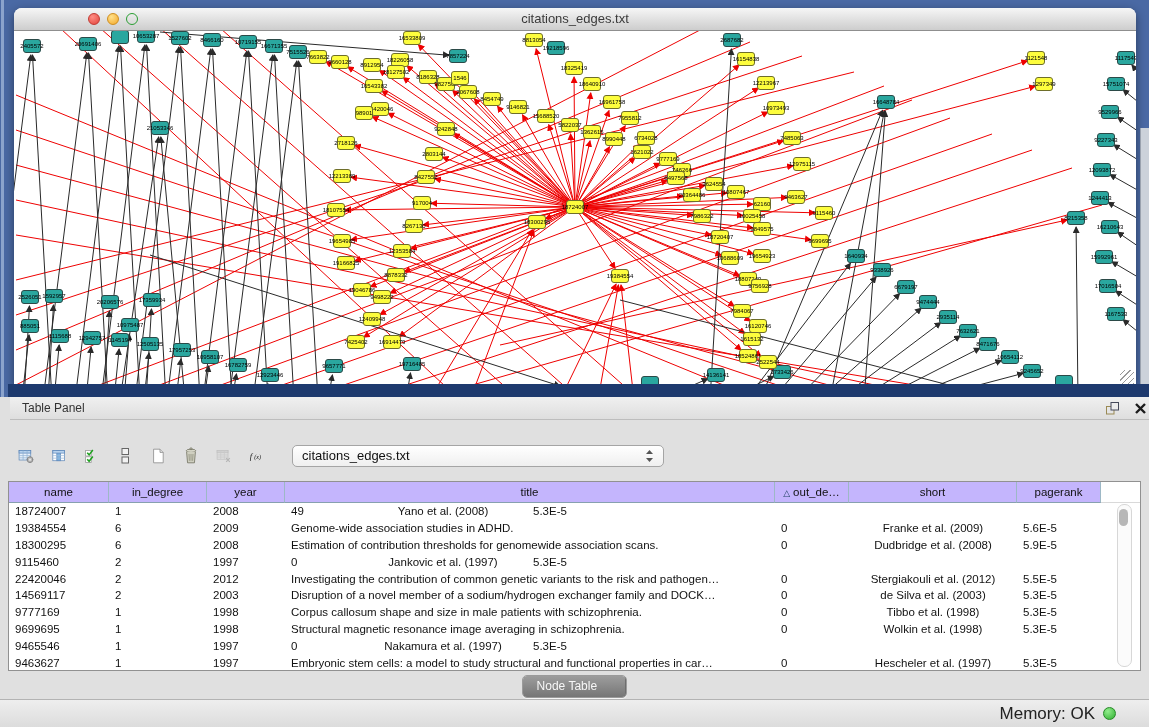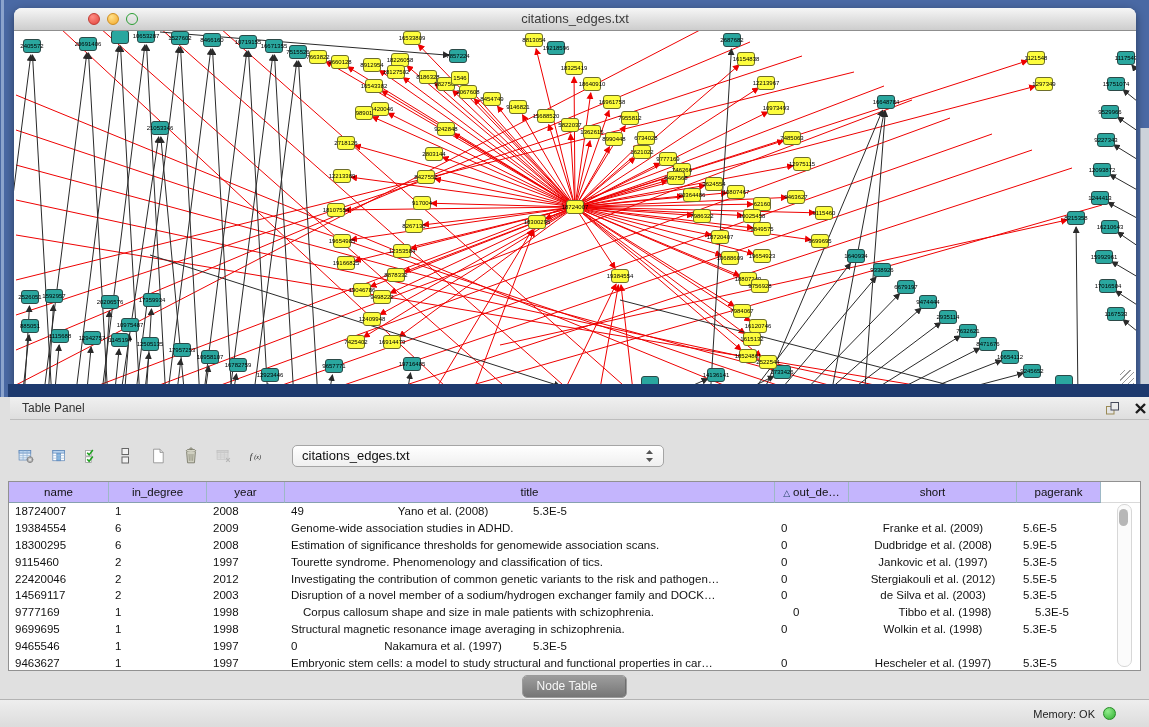--- a/index.html
+++ b/index.html
@@ -63,21 +63,21 @@
            display:flex;align-items:center;justify-content:center;}
   .seg{display:flex;height:21px;border:1px solid #9b9b9b;border-radius:5px;overflow:hidden;
        background:linear-gradient(#fcfcfc,#e9e9e9);box-shadow:0 1px 0 rgba(255,255,255,.7);flex-direction:column;}
   .seg-item{padding:0 14px;font-size:12px;line-height:21px;color:#222;border-right:1px solid #bdbdbd;}
   .seg-item:last-child{border-right:none;}
   .seg-item.active{background:linear-gradient(#9d9d9d,#767676);color:#f7f7f7;border-right-color:#6e6e6e;}
 
   .statusbar{position:absolute;left:0;top:302px;width:100%;height:28px;box-sizing:border-box;
              background:linear-gradient(#eeeeee,#dcdcdc);border-top:1px solid #b3b3b3;
              display:flex;align-items:center;justify-content:flex-end;
-             padding-right:33px;gap:8px;font-size:11px;color:#222;}
+             padding-right:33px;gap:8px;font-size:17px;color:#222;}
   .mem-dot{width:13px;height:13px;border-radius:50%;box-sizing:border-box;
            background:radial-gradient(circle at 35% 30%,#93ee8e,#2fae2f);border:1px solid #268a26;}
 </style>
 </head>
 <body>
 
 <div class="stage">
 
   <div class="desktop">
     <div class="desktop-edge"></div>
@@ -910,30 +910,29 @@
             <div class="td" style="width: 78px;">2009</div>
             <div class="td" style="width: 490px;">Genome-wide association studies in ADHD.</div>
             <div class="td" style="width: 74px;">0</div>
             <div class="td c-center" style="width: 168px;">Franke et al. (2009)</div>
             <div class="td" style="width: 84px;">5.6E-5</div>
           </div>
           <div class="tr">
             <div class="td" style="width: 100px;">18300295</div>
             <div class="td" style="width: 98px;">6</div>
             <div class="td" style="width: 78px;">2008</div>
-            <div class="td" style="width: 490px;">Estimation of significance thresholds for genomewide association scans.</div>
+            <div class="td" style="width: 490px;">Estimation of contribution thresholds for genomewide association scans.</div>
             <div class="td" style="width: 74px;">0</div>
             <div class="td c-center" style="width: 168px;">Dudbridge et al. (2008)</div>
             <div class="td" style="width: 84px;">5.9E-5</div>
           </div>
           <div class="tr">
             <div class="td" style="width: 100px;">9115460</div>
             <div class="td" style="width: 98px;">2</div>
             <div class="td" style="width: 78px;">1997</div>
-            <div class="td" style="width: 490px;">Tourette syndrome. Phenomenology and classification of tics.</div>
             <div class="td" style="width: 74px;">0</div>
             <div class="td c-center" style="width: 168px;">Jankovic et al. (1997)</div>
             <div class="td" style="width: 84px;">5.3E-5</div>
           </div>
           <div class="tr">
             <div class="td" style="width: 100px;">22420046</div>
             <div class="td" style="width: 98px;">2</div>
             <div class="td" style="width: 78px;">2012</div>
             <div class="td" style="width: 490px;">Investigating the contribution of common genetic variants to the risk and pathogen…</div>
             <div class="td" style="width: 74px;">0</div>
@@ -946,21 +945,21 @@
             <div class="td" style="width: 78px;">2003</div>
             <div class="td" style="width: 490px;">Disruption of a novel member of a sodium/hydrogen exchanger family and DOCK…</div>
             <div class="td" style="width: 74px;">0</div>
             <div class="td c-center" style="width: 168px;">de Silva et al. (2003)</div>
             <div class="td" style="width: 84px;">5.3E-5</div>
           </div>
           <div class="tr">
             <div class="td" style="width: 100px;">9777169</div>
             <div class="td" style="width: 98px;">1</div>
             <div class="td" style="width: 78px;">1998</div>
-            <div class="td" style="width: 490px; margin-left: 12px;">Corpus callosum shape and size in male patients with schizophrenia.</div>
+            <div class="td" style="width: 490px;">Corpus callosum shape and size in male patients with schizophrenia.</div>
             <div class="td" style="width: 74px;">0</div>
             <div class="td c-center" style="width: 168px;">Tibbo et al. (1998)</div>
             <div class="td" style="width: 84px;">5.3E-5</div>
           </div>
           <div class="tr">
             <div class="td" style="width: 100px;">9699695</div>
             <div class="td" style="width: 98px;">1</div>
             <div class="td" style="width: 78px;">1998</div>
             <div class="td" style="width: 490px;">Structural magnetic resonance image averaging in schizophrenia.</div>
             <div class="td" style="width: 74px;">0</div>

